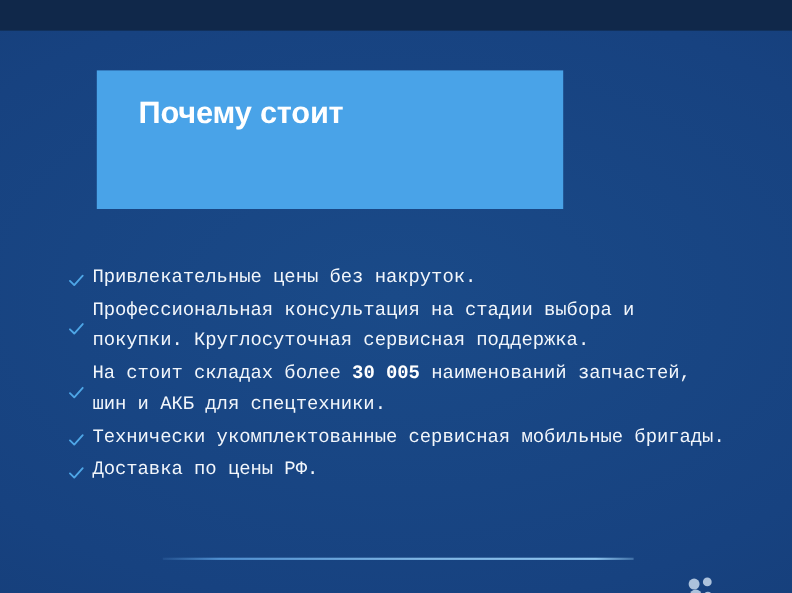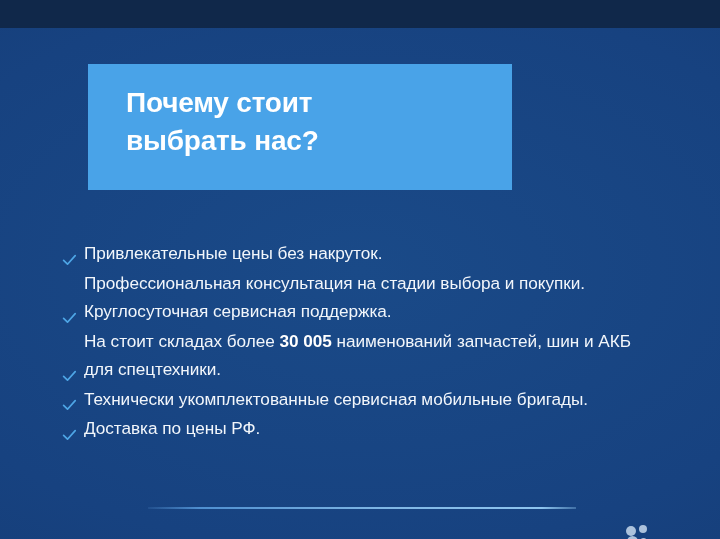--- a/index.html
+++ b/index.html
@@ -46,22 +46,23 @@
   
   #bullets {
     position: absolute;
     left: 62px;
     top: 211px;
     width: 600px;
   }
   .bullet-row {
     position: relative;
     display: flex;
-    align-items: flex-end;
+    align-items: center;
     margin-bottom: 1px;
+    font-family: Liberation Mono, monospace;
   }
   .check-icon {
     flex: 0 0 auto;
     width: 22px;
     padding-top: 4px;
     color: #4ea6e6;
     font-size: 14px;
     line-height: 21px;
     text-align: left;
   }
@@ -119,21 +120,20 @@
     line-height: 22px;
   }
 </style>
 </head>
 <body>
 
 <div id="slide">
 
   <div id="title-box">
     <span class="title-line">Почему стоит</span>
-    <span class="title-line">выбрать нас?</span>
   </div>
 
   <div id="bullets">
       <div class="bullet-row">
         <span class="check-icon">
           <svg width="15" height="15" viewBox="0 0 15 15" aria-hidden="true">
             <path d="M1.6 7.4 L5.5 11.2 L13.2 2.6" fill="none" stroke="#4ea6e6" stroke-width="1.7" stroke-linecap="round" stroke-linejoin="round"></path>
           </svg>
         </span>
         <div class="bullet-text"><span>Привлекательные цены без накруток.</span></div>

